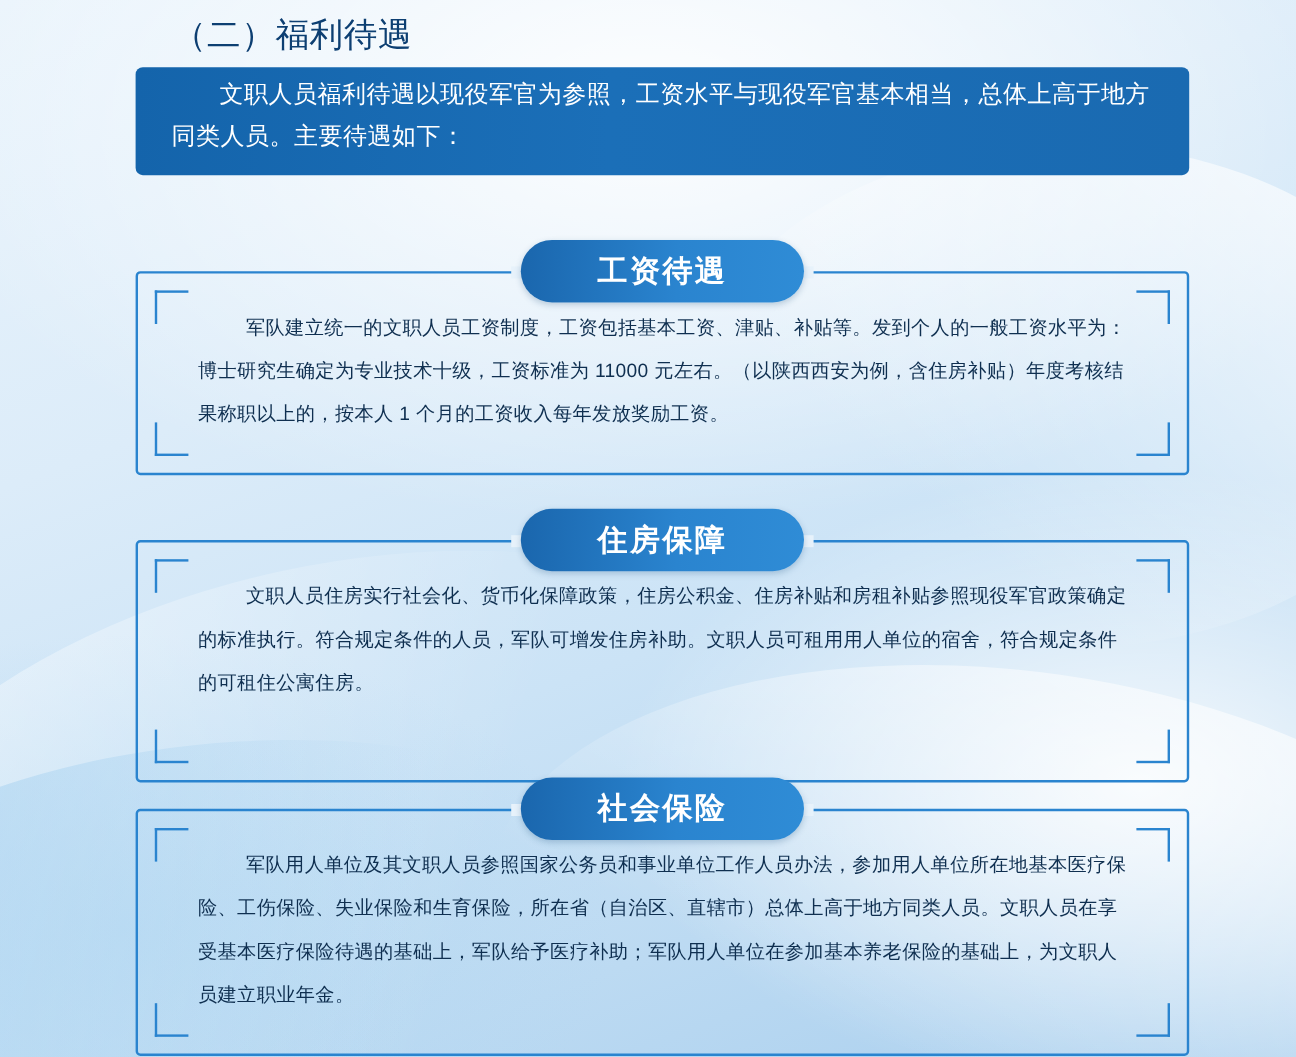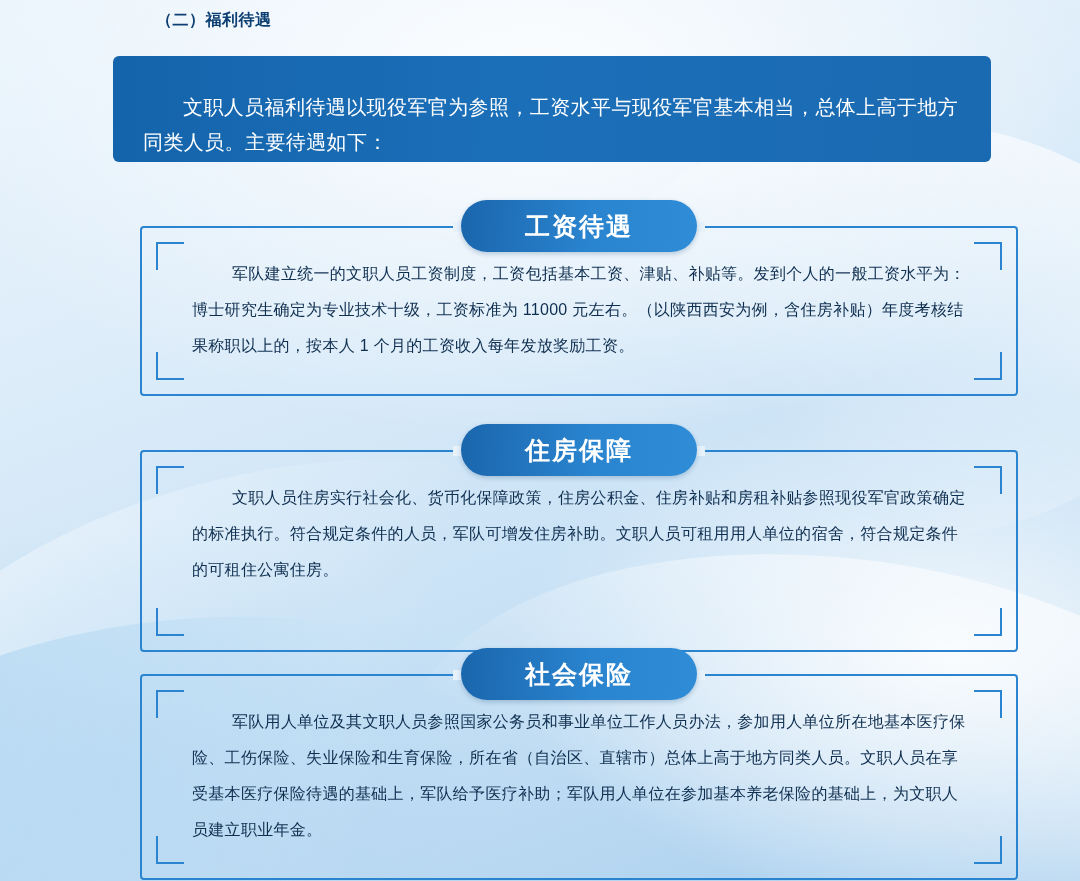--- a/index.html
+++ b/index.html
@@ -59,54 +59,53 @@
   }
 
   .content {
     position: relative;
     z-index: 2;
   }
 
   
   .section-heading {
     position: absolute;
-    left: 156px;
+    left: 144px;
     top: 10px;
-    font-size: 16px;
-    font-weight: bold;
+    font-size: 28px;
+    font-weight: normal;
     color: #0d3f72;
     letter-spacing: 0.5px;
   }
 
   
   .intro-banner {
     position: absolute;
     left: 113px;
     top: 56px;
     width: 878px;
-    height: 106px;
+    height: 90px;
     background: linear-gradient(92deg, #1464ab 0%, #1b6fb8 45%, #1a6ab1 100%);
     border-radius: 6px;
     box-sizing: border-box;
-    padding: 34px 30px 0 30px;
+    padding: 6px 30px 0 30px;
   }
   .intro-text {
     color: #ffffff;
     font-size: 20px;
     line-height: 35px;
     text-indent: 40px;
     letter-spacing: 0.4px;
   }
 
   
   .card {
     position: absolute;
     left: 113px;
     width: 878px;
-    margin-left: 27px;
   }
   .card-frame {
     position: absolute;
     left: 0;
     top: 26px;
     width: 878px;
     box-sizing: border-box;
     border: 2px solid #2a84cf;
     border-radius: 4px;
   }

